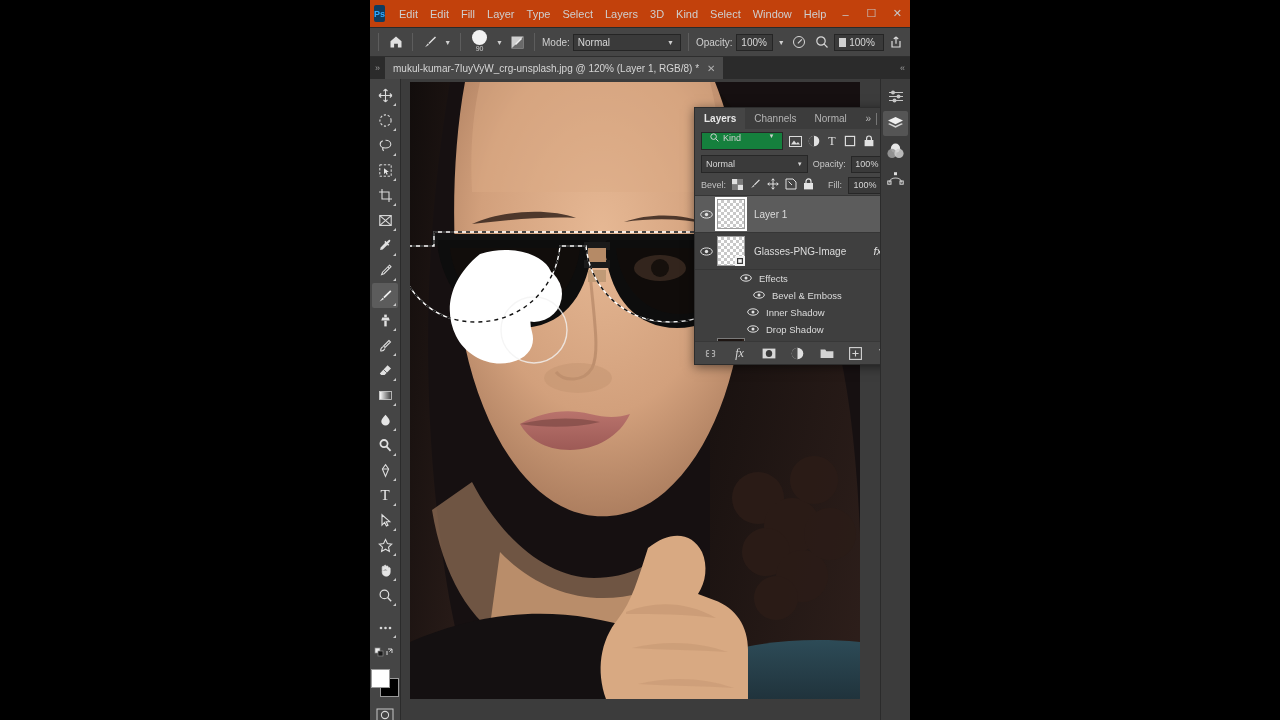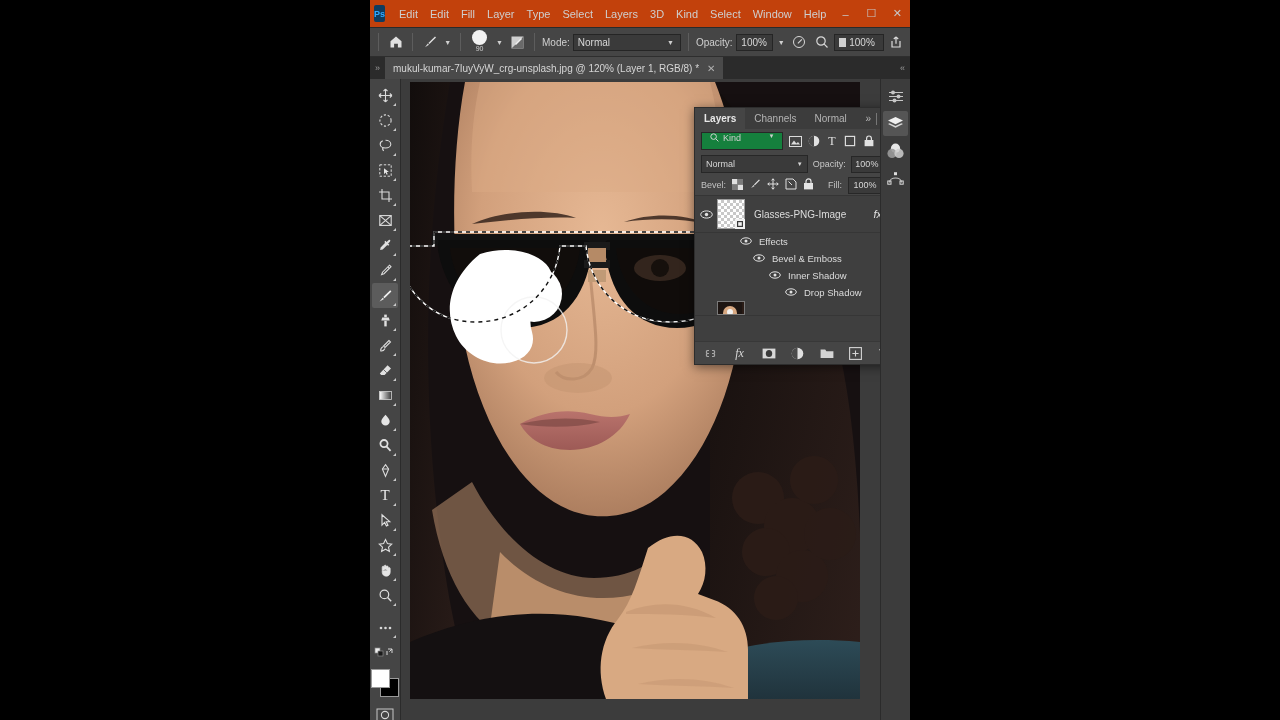--- a/index.html
+++ b/index.html
@@ -594,20 +594,30 @@
                 <path d="M3 5V3.4a2.5 2.5 0 0 1 5 0V5" fill="none" stroke="#e4e4e4" stroke-width="1.2"></path>
               </svg>
           </span>
           <span style="margin-left:auto">Fill:</span>
           <div class="mini">100%</div>
           <span style="font-size:6px;color:#cfcfcf">▼</span>
         </div>
 
         <div id="layerlist">
 
+          <div class="lrow sel">
+            <div class="eye">
+              <svg width="13" height="9" viewBox="0 0 13 9">
+                  <ellipse cx="6.5" cy="4.5" rx="5.8" ry="3.6" fill="none" stroke="#e2e2e2" stroke-width="1"></ellipse>
+                  <circle cx="6.5" cy="4.5" r="1.7" fill="#e2e2e2"></circle>
+                </svg>
+            </div>
+            <div class="thumb act"></div>
+            <div class="lname">Layer 1</div>
+          </div>
 
           <div class="lrow">
             <div class="eye">
               <svg width="13" height="9" viewBox="0 0 13 9">
                   <ellipse cx="6.5" cy="4.5" rx="5.8" ry="3.6" fill="none" stroke="#e2e2e2" stroke-width="1"></ellipse>
                   <circle cx="6.5" cy="4.5" r="1.7" fill="#e2e2e2"></circle>
                 </svg>
             </div>
             <div class="thumb">
               <svg width="10" height="10" viewBox="0 0 10 10" style="position:absolute;right:-1px;bottom:-1px;background:#fff">
@@ -632,30 +642,30 @@
           </div>
           <div class="erow" style="padding-left:58px">
             <span style="margin-right:7px">
               <svg width="12" height="8" viewBox="0 0 12 8">
                   <ellipse cx="6" cy="4" rx="5.3" ry="3.2" fill="none" stroke="#e2e2e2" stroke-width="1"></ellipse>
                   <circle cx="6" cy="4" r="1.5" fill="#e2e2e2"></circle>
                 </svg>
             </span>
             <span>Bevel &amp; Emboss</span>
           </div>
-          <div class="erow" style="padding-left:74px">
+          <div class="erow" style="padding-left:52px">
             <span style="margin-right:7px">
               <svg width="12" height="8" viewBox="0 0 12 8">
                   <ellipse cx="6" cy="4" rx="5.3" ry="3.2" fill="none" stroke="#e2e2e2" stroke-width="1"></ellipse>
                   <circle cx="6" cy="4" r="1.5" fill="#e2e2e2"></circle>
                 </svg>
             </span>
             <span>Inner Shadow</span>
           </div>
-          <div class="erow" style="padding-left:90px">
+          <div class="erow" style="padding-left:52px">
             <span style="margin-right:7px">
               <svg width="12" height="8" viewBox="0 0 12 8">
                   <ellipse cx="6" cy="4" rx="5.3" ry="3.2" fill="none" stroke="#e2e2e2" stroke-width="1"></ellipse>
                   <circle cx="6" cy="4" r="1.5" fill="#e2e2e2"></circle>
                 </svg>
             </span>
             <span>Drop Shadow</span>
           </div>
 
           <div class="lrow" style="height:14px">

